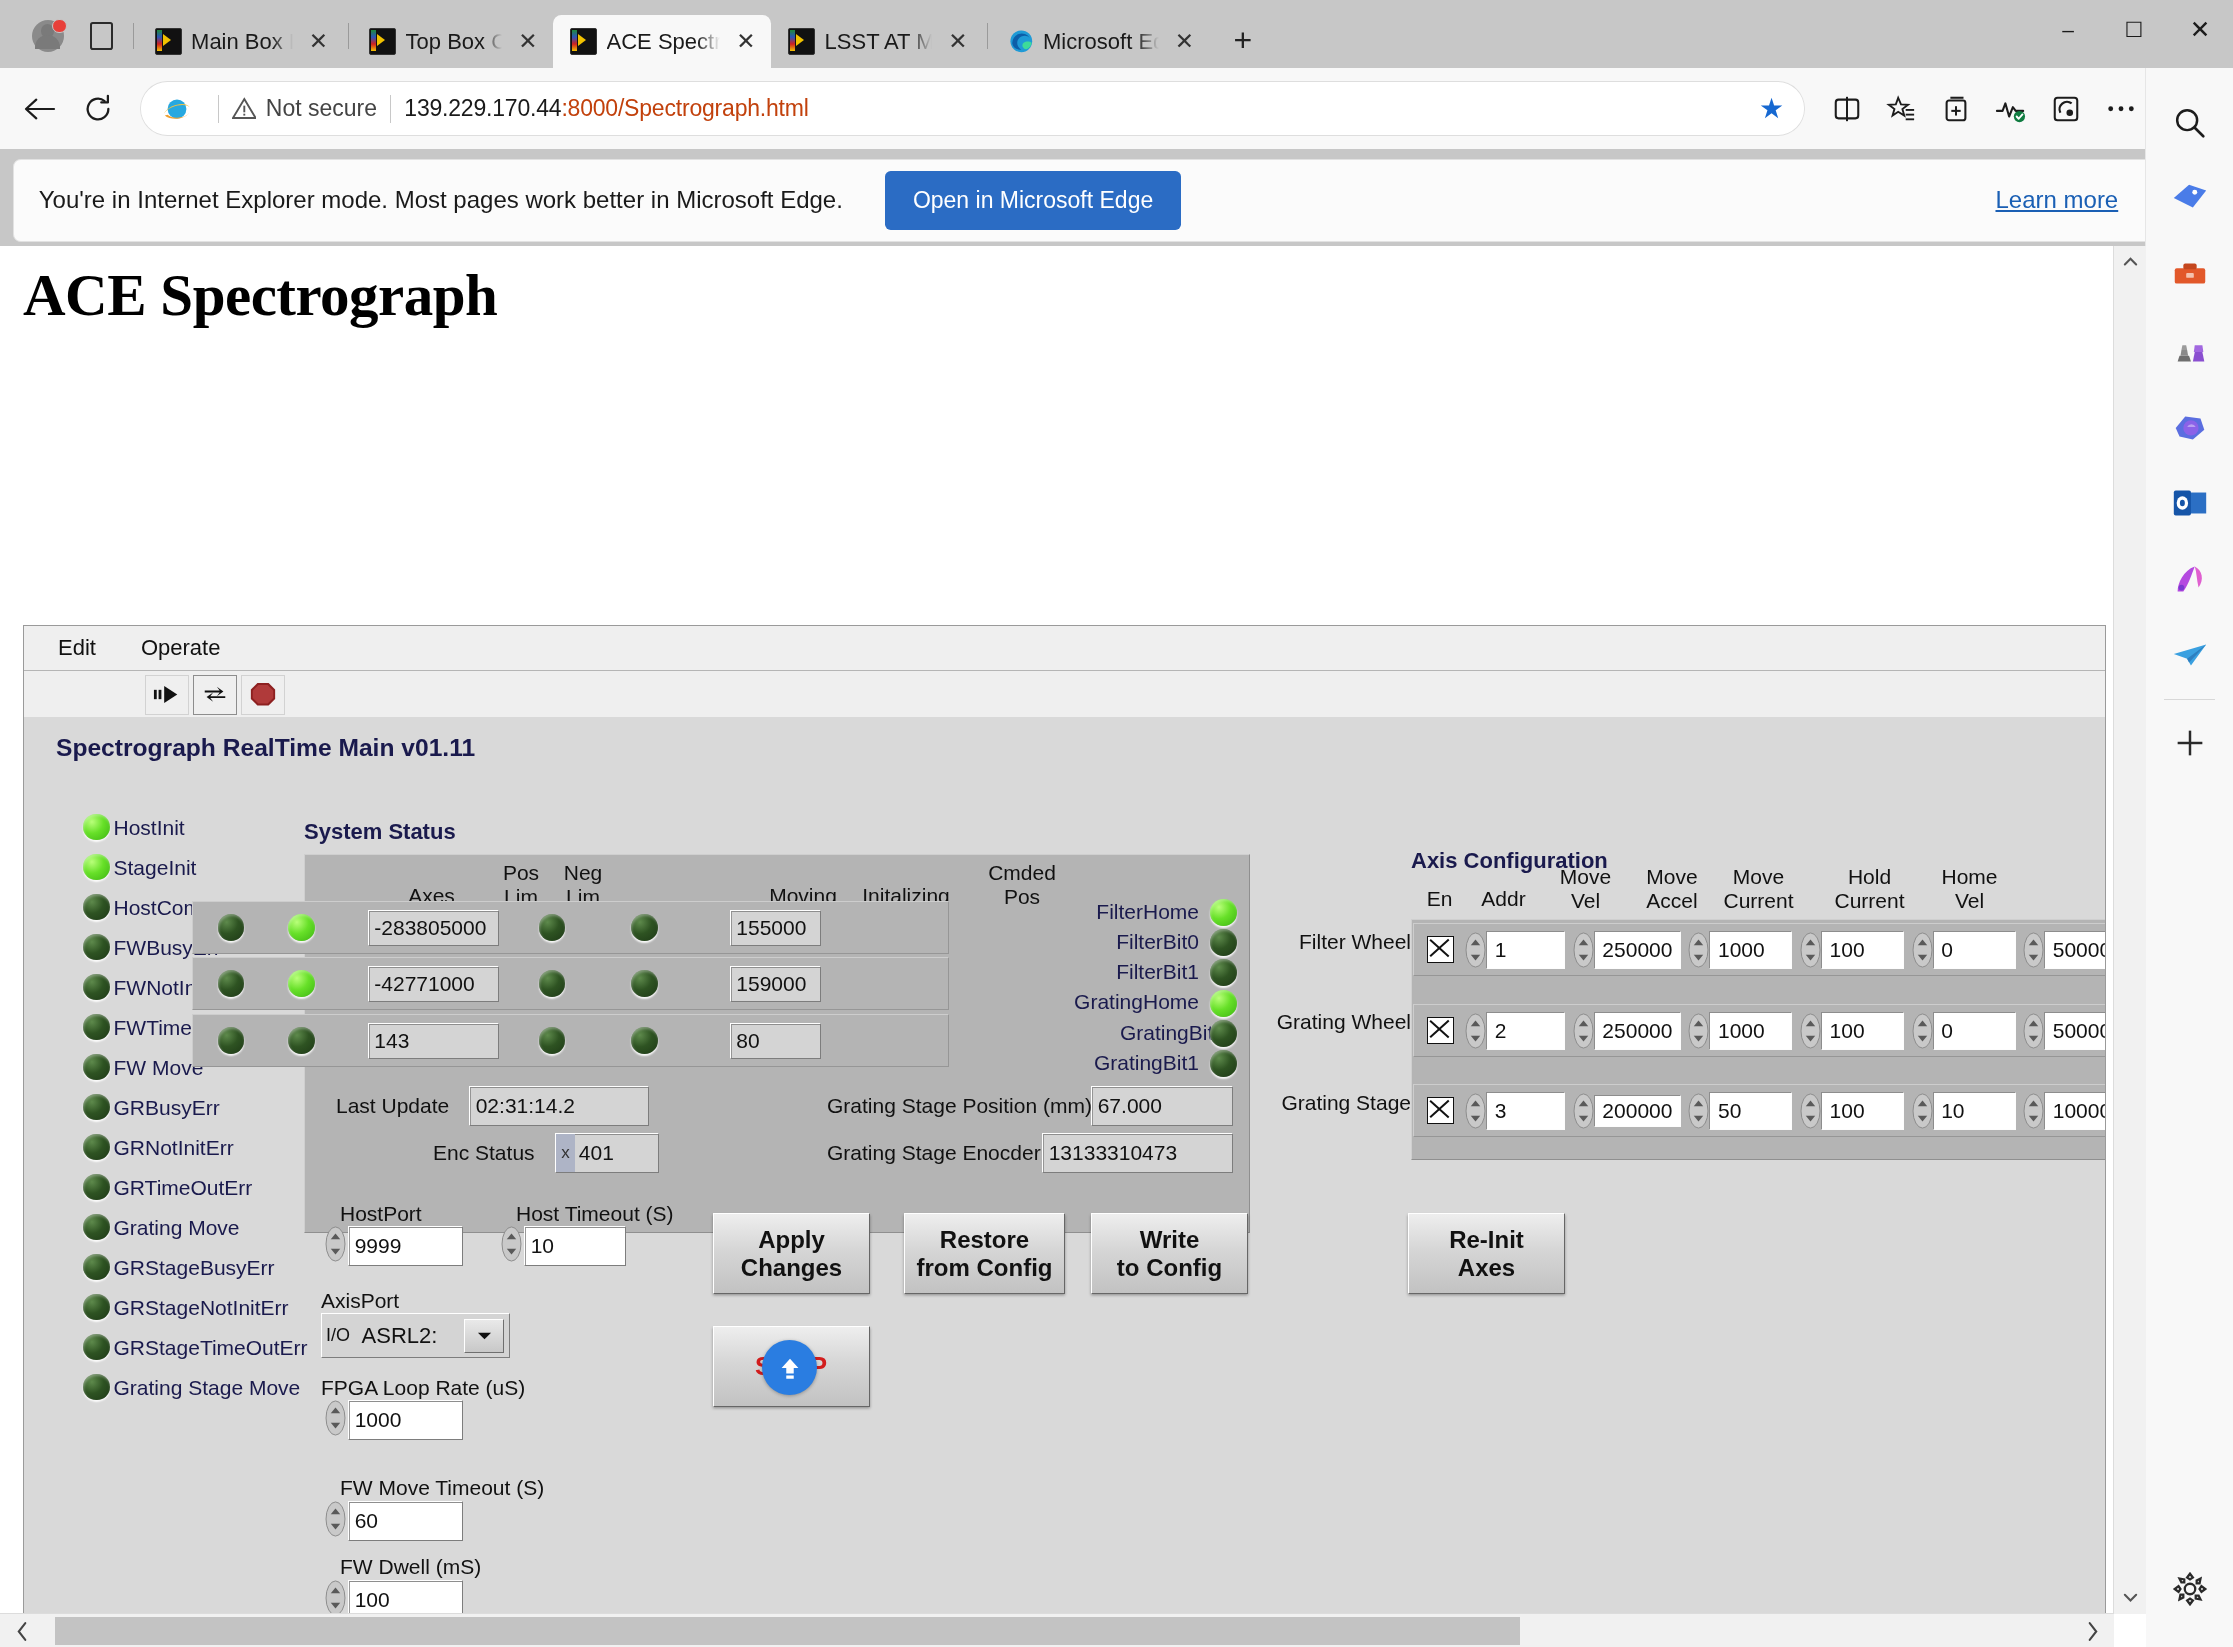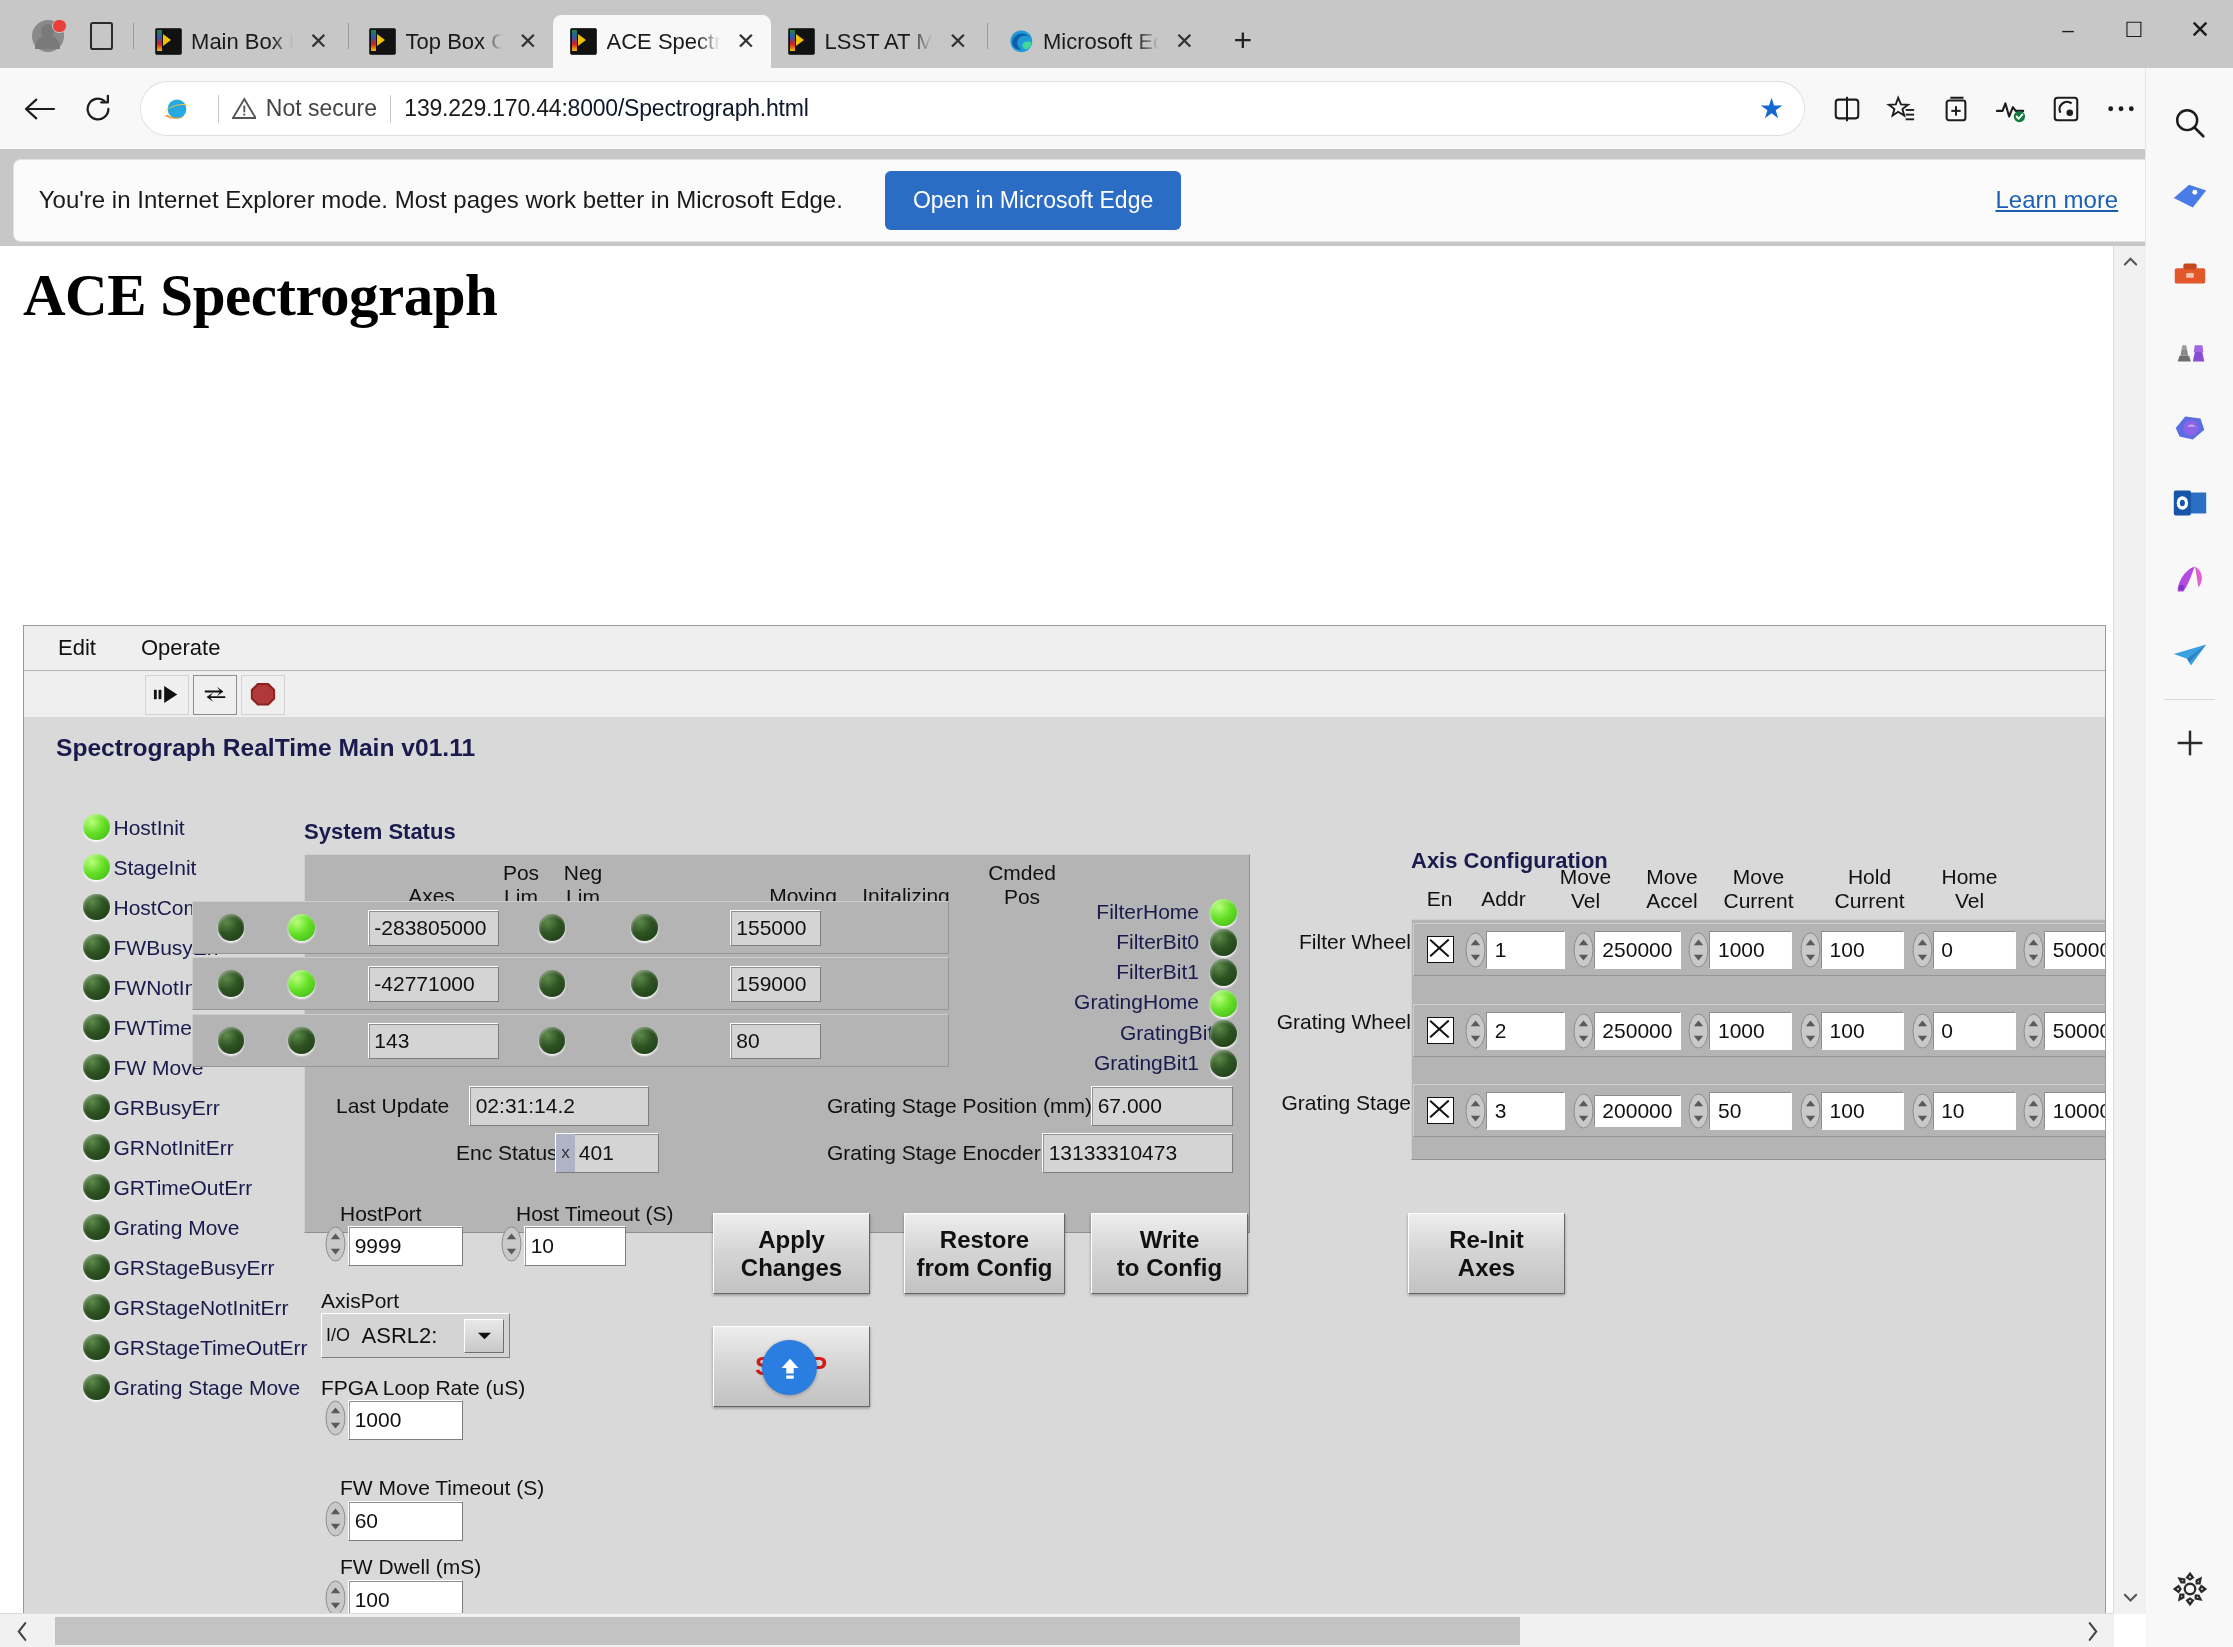--- a/index.html
+++ b/index.html
@@ -50,21 +50,21 @@
   .nav-ico{width:53px;height:53px;border-radius:5.7px;display:flex;align-items:center;justify-content:center;color:#1c1c1c;flex:none;}
   .addrbar{
     flex:1;height:55px;background:#fff;border-radius:27.4px;display:flex;align-items:center;
     padding:0 5.7px 0 21px;margin:0 9.5px;gap:0;box-shadow:inset 0 0 0 0.9px #dedede;
   }
   .ie-ico{width:32px;height:32px;flex:none;margin-right:11.4px;}
   .addr-sep{width:0.9px;height:28px;background:#c8c8c8;margin:0 13.2px;}
   .warn-tri{width:24.6px;height:23px;flex:none;margin-right:9.5px;}
   .notsecure{font-size:23px;color:#444;white-space:nowrap;}
   .url{font-size:23px;color:#1a1a1a;white-space:nowrap;letter-spacing:-0.2px;}
-  .url .dim{color:#0f172a;text-align:center;}
+  .url .dim{color:#c2410c;text-align:center;}
   .star{color:#1668d1;font-size:28px;margin-left:auto;margin-right:15px;}
   .nav-right{display:flex;align-items:center;gap:1.9px;}
   .copilot{width:59px;height:59px;display:flex;align-items:center;justify-content:center;margin-left:11.4px;}
 
   .iebar{
     margin:9.5px 13.2px 0 13.2px;height:81px;background:#fbfbfb;border:0.9px solid #e2e2e2;border-radius:7.6px;
     display:flex;align-items:center;padding:0 24.6px;position:relative;
   }
   .iebar-text{font-size:24px;color:#1a1a1a;}
   .iebar-btn{
@@ -552,21 +552,21 @@
         <span class="led off bitled" style="left:1186px;top:242px;"></span>
         <div class="bitlbl" style="left:1003px;top:273px;width:172px;">GratingHome</div>
         <span class="led on bitled" style="left:1186px;top:273px;"></span>
         <div class="bitlbl" style="left:1029px;top:304px;width:172px;">GratingBit0</div>
         <span class="led off bitled" style="left:1186px;top:303px;"></span>
         <div class="bitlbl" style="left:1003px;top:334px;width:172px;">GratingBit1</div>
         <span class="led off bitled" style="left:1186px;top:333px;"></span>
 
         <div class="lbl left" style="left:312px;top:377px;">Last Update</div>
         <div class="numfield" style="position:absolute;left:445px;top:369px;width:180px;height:40px;">02:31:14.2</div>
-        <div class="lbl left" style="left:432px;top:424px;">Enc Status</div>
+        <div class="lbl left" style="left:409px;top:424px;">Enc Status</div>
         <div class="numfield" style="position:absolute;left:531px;top:416px;width:104px;height:40px;padding:0;">
           <span style="background:#aeb4c6;color:#333;font-size:17px;width:19px;height:100%;display:flex;align-items:center;justify-content:center;">x</span>
           <span style="padding-left:3.8px;">401</span>
         </div>
         <div class="lbl left" style="left:803px;top:377px;">Grating Stage Position (mm)</div>
         <div class="numfield" style="position:absolute;left:1067px;top:369px;width:142px;height:40px;">67.000</div>
         <div class="lbl left" style="left:803px;top:424px;">Grating Stage Enocder</div>
         <div class="numfield" style="position:absolute;left:1018px;top:416px;width:191px;height:40px;">13133310473</div>
 
         <div class="cap" style="left:1387px;top:131px;">Axis Configuration</div>

